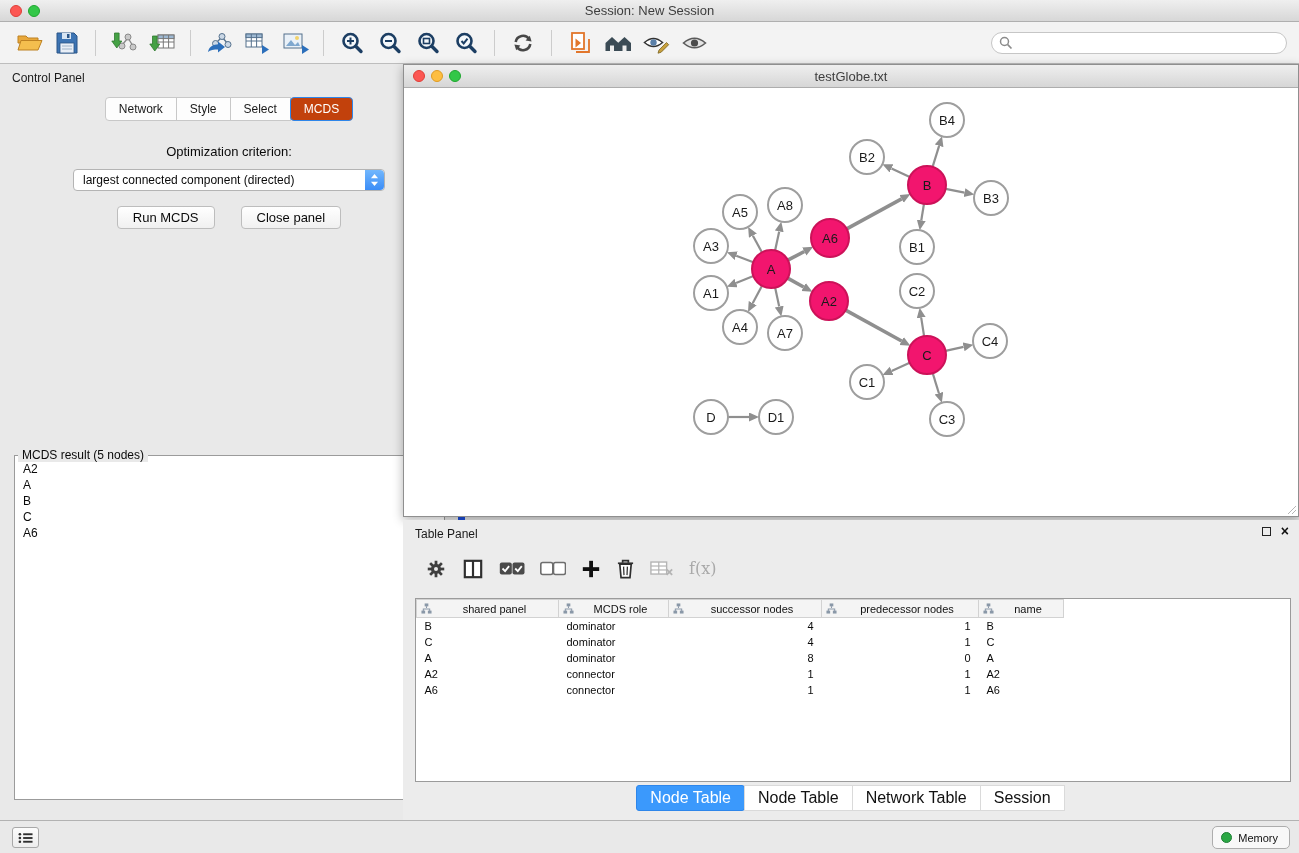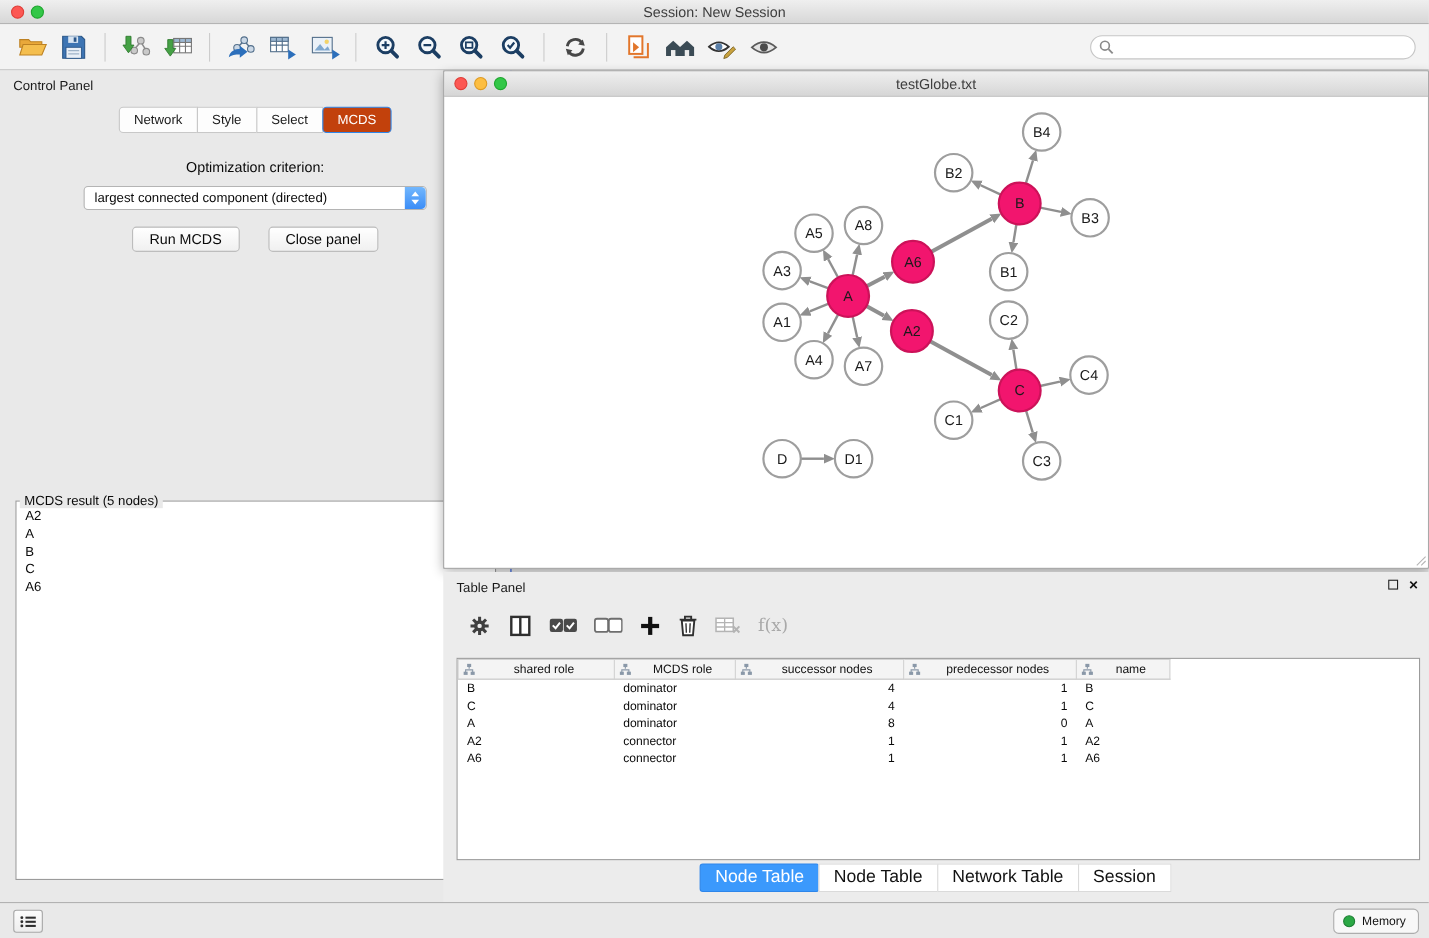--- a/index.html
+++ b/index.html
@@ -20,21 +20,21 @@
     border-bottom:1px solid #BDBDBD; display:flex; align-items:center; padding:0 10px; }
   .tbtn { width:38px; height:32px; display:flex; align-items:center; justify-content:center; flex:0 0 auto; }
   .tsep { width:1px; height:26px; background:#CCCCCC; margin:0 9px; flex:0 0 auto; }
   .search-wrap { margin-left:auto; position:relative; width:296px; height:22px; flex:0 0 auto; margin-right:2px; }
   .search-input { width:100%; height:100%; border-radius:11px; border:1px solid #C6C6C6; background:#FFFFFF;
     padding-left:26px; font-size:12px; outline:none; font-family:"Liberation Sans",sans-serif; }
   .search-glyph { position:absolute; left:8px; top:4px; pointer-events:none; }
 
   
   .control-panel { position:absolute; top:64px; left:0; width:465px; bottom:33px;
-    background:#E9E9E9; border-right:1px solid #1d4ed8; }
+    background:#E9E9E9; border-right:7px solid #1d4ed8; }
   .cp-header { height:26px; padding:7px 12px 0; font-size:12px; color:#1A1A1A; position:relative; }
   .win-icons { position:absolute; right:10px; top:7px; display:flex; align-items:center; gap:10px; }
   .win-sq { width:9px; height:9px; border:1.5px solid #222; display:inline-block; }
   .win-x { font-weight:bold; font-size:14px; color:#111; line-height:9px; }
   .cp-tabs { display:flex; justify-content:center; margin-top:7px; }
   .cp-tab { font-size:12px; padding:4px 13px; background:#FDFDFD; border:1px solid #C8C8C8;
     margin-left:-1px; color:#1A1A1A; }
   .cp-tab:first-child { border-radius:4px 0 0 4px; margin-left:0; }
   .cp-tab:last-child { border-radius:0 4px 4px 0; }
   .cp-tab.active { background:#c2410c; border-color:#2E86EA; color:#fff; border-radius:4px; }
@@ -436,21 +436,21 @@
         <thead>
             <tr>
               <th style="width: 142px;">
                 <span class="th-inner">
                   <svg width="11" height="11" viewBox="0 0 12 12">
                     <path d="M6 3.5 v2 M2.5 9 V6.5 h7 V9" stroke="#8A98A8" fill="none" stroke-width="1.1"></path>
                     <rect x="4" y="0.5" width="4" height="3.2" fill="#8A98A8"></rect>
                     <rect x="0.5" y="8.3" width="4" height="3.2" fill="#8A98A8"></rect>
                     <rect x="7.5" y="8.3" width="4" height="3.2" fill="#8A98A8"></rect>
                   </svg>
-                  <span class="th-label">shared role</span>
+                  <span class="th-label">shared panel</span>
                 </span>
               </th>
               <th style="width: 110px;">
                 <span class="th-inner">
                   <svg width="11" height="11" viewBox="0 0 12 12">
                     <path d="M6 3.5 v2 M2.5 9 V6.5 h7 V9" stroke="#8A98A8" fill="none" stroke-width="1.1"></path>
                     <rect x="4" y="0.5" width="4" height="3.2" fill="#8A98A8"></rect>
                     <rect x="0.5" y="8.3" width="4" height="3.2" fill="#8A98A8"></rect>
                     <rect x="7.5" y="8.3" width="4" height="3.2" fill="#8A98A8"></rect>
                   </svg>

